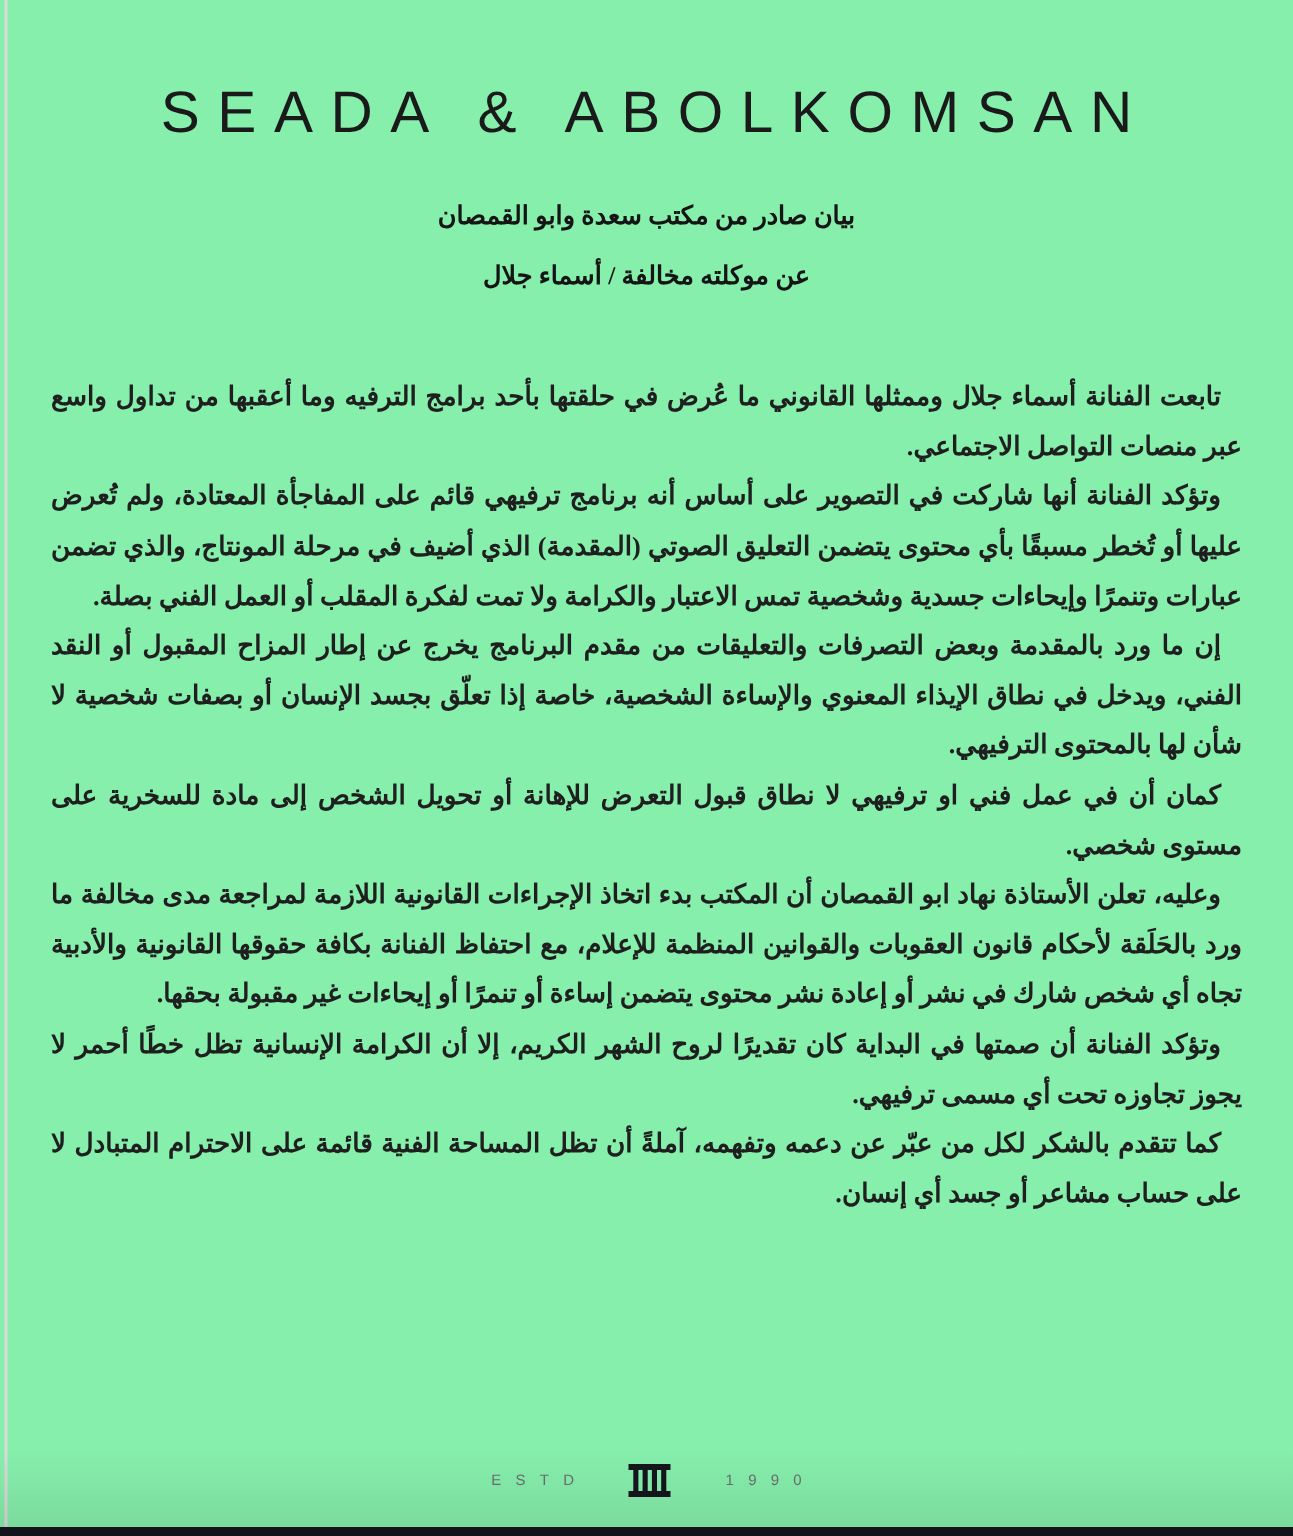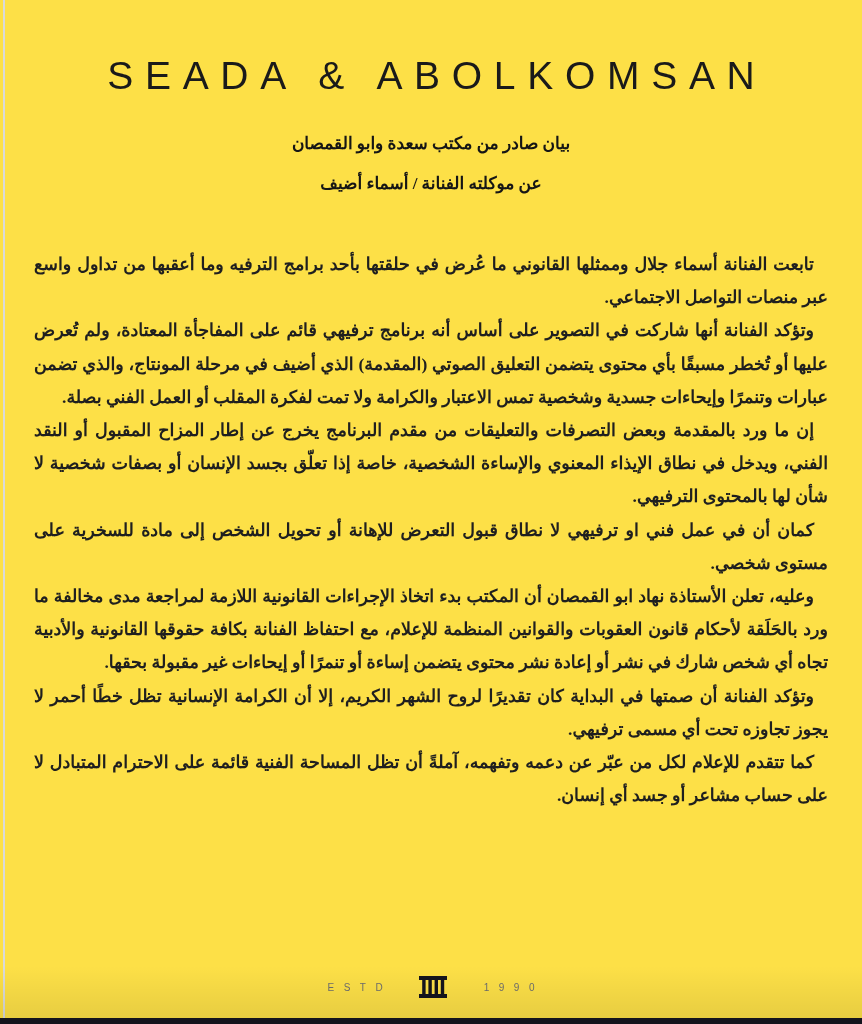--- a/index.html
+++ b/index.html
@@ -1,20 +1,20 @@
 <!DOCTYPE html>
 <html lang="ar"><head>
 <meta charset="utf-8">
 <style>
   html, body { margin: 0; padding: 0; background: #ffffff; }
   .page {
     position: relative;
     width: 862px;
     height: 1024px;
-    background: #fde047;
+    background: #86efac;
     overflow: hidden;
     font-family: "Liberation Serif", "DejaVu Serif", serif;
     color: #1f1f1f;
   }
   .page-edge-left {
     position: absolute;
     left: 3px; top: 0; bottom: 0;
     width: 2px;
     background: #d9d9d9;
   }
@@ -90,32 +90,32 @@
 
 <div class="page">
 
   <div class="page-edge-left"></div>
 
   <header>
     <h1 class="brand-title">SEADA &amp; ABOLKOMSAN</h1>
 
     <div class="stmt-header">
       <p>بيان صادر من مكتب سعدة وابو القمصان</p>
-      <p>عن موكلته الفنانة / أسماء أضيف</p>
+      <p>عن موكلته مخالفة / أسماء جلال</p>
     </div>
   </header>
 
   <main class="body-text">
       <p class="para">تابعت الفنانة أسماء جلال وممثلها القانوني ما عُرض في حلقتها بأحد برامج الترفيه وما أعقبها من تداول واسع عبر منصات التواصل الاجتماعي.</p>
       <p class="para">وتؤكد الفنانة أنها شاركت في التصوير على أساس أنه برنامج ترفيهي قائم على المفاجأة المعتادة، ولم تُعرض عليها أو تُخطر مسبقًا بأي محتوى يتضمن التعليق الصوتي (المقدمة) الذي أضيف في مرحلة المونتاج، والذي تضمن عبارات وتنمرًا وإيحاءات جسدية وشخصية تمس الاعتبار والكرامة ولا تمت لفكرة المقلب أو العمل الفني بصلة.</p>
       <p class="para">إن ما ورد بالمقدمة وبعض التصرفات والتعليقات من مقدم البرنامج يخرج عن إطار المزاح المقبول أو النقد الفني، ويدخل في نطاق الإيذاء المعنوي والإساءة الشخصية، خاصة إذا تعلّق بجسد الإنسان أو بصفات شخصية لا شأن لها بالمحتوى الترفيهي.</p>
       <p class="para">كمان أن في عمل فني او ترفيهي لا نطاق قبول التعرض للإهانة أو تحويل الشخص إلى مادة للسخرية على مستوى شخصي.</p>
       <p class="para">وعليه، تعلن الأستاذة نهاد ابو القمصان أن المكتب بدء اتخاذ الإجراءات القانونية اللازمة لمراجعة مدى مخالفة ما ورد بالحَلَقة لأحكام قانون العقوبات والقوانين المنظمة للإعلام، مع احتفاظ الفنانة بكافة حقوقها القانونية والأدبية تجاه أي شخص شارك في نشر أو إعادة نشر محتوى يتضمن إساءة أو تنمرًا أو إيحاءات غير مقبولة بحقها.</p>
       <p class="para">وتؤكد الفنانة أن صمتها في البداية كان تقديرًا لروح الشهر الكريم، إلا أن الكرامة الإنسانية تظل خطًا أحمر لا يجوز تجاوزه تحت أي مسمى ترفيهي.</p>
-      <p class="para">كما تتقدم للإعلام لكل من عبّر عن دعمه وتفهمه، آملةً أن تظل المساحة الفنية قائمة على الاحترام المتبادل لا على حساب مشاعر أو جسد أي إنسان.</p>
+      <p class="para">كما تتقدم بالشكر لكل من عبّر عن دعمه وتفهمه، آملةً أن تظل المساحة الفنية قائمة على الاحترام المتبادل لا على حساب مشاعر أو جسد أي إنسان.</p>
     </main>
 
   <footer class="doc-footer">
     <span class="estd-text">ESTD</span>
 
     <span class="pillars-wrap">
       <svg width="30" height="22" viewBox="0 0 30 22" aria-hidden="true">
         <g fill="#15151d">
           <path d="M1 0 h28 v4 h-28 z"></path>
           <path d="M1 18 h28 v4 h-28 z"></path>

